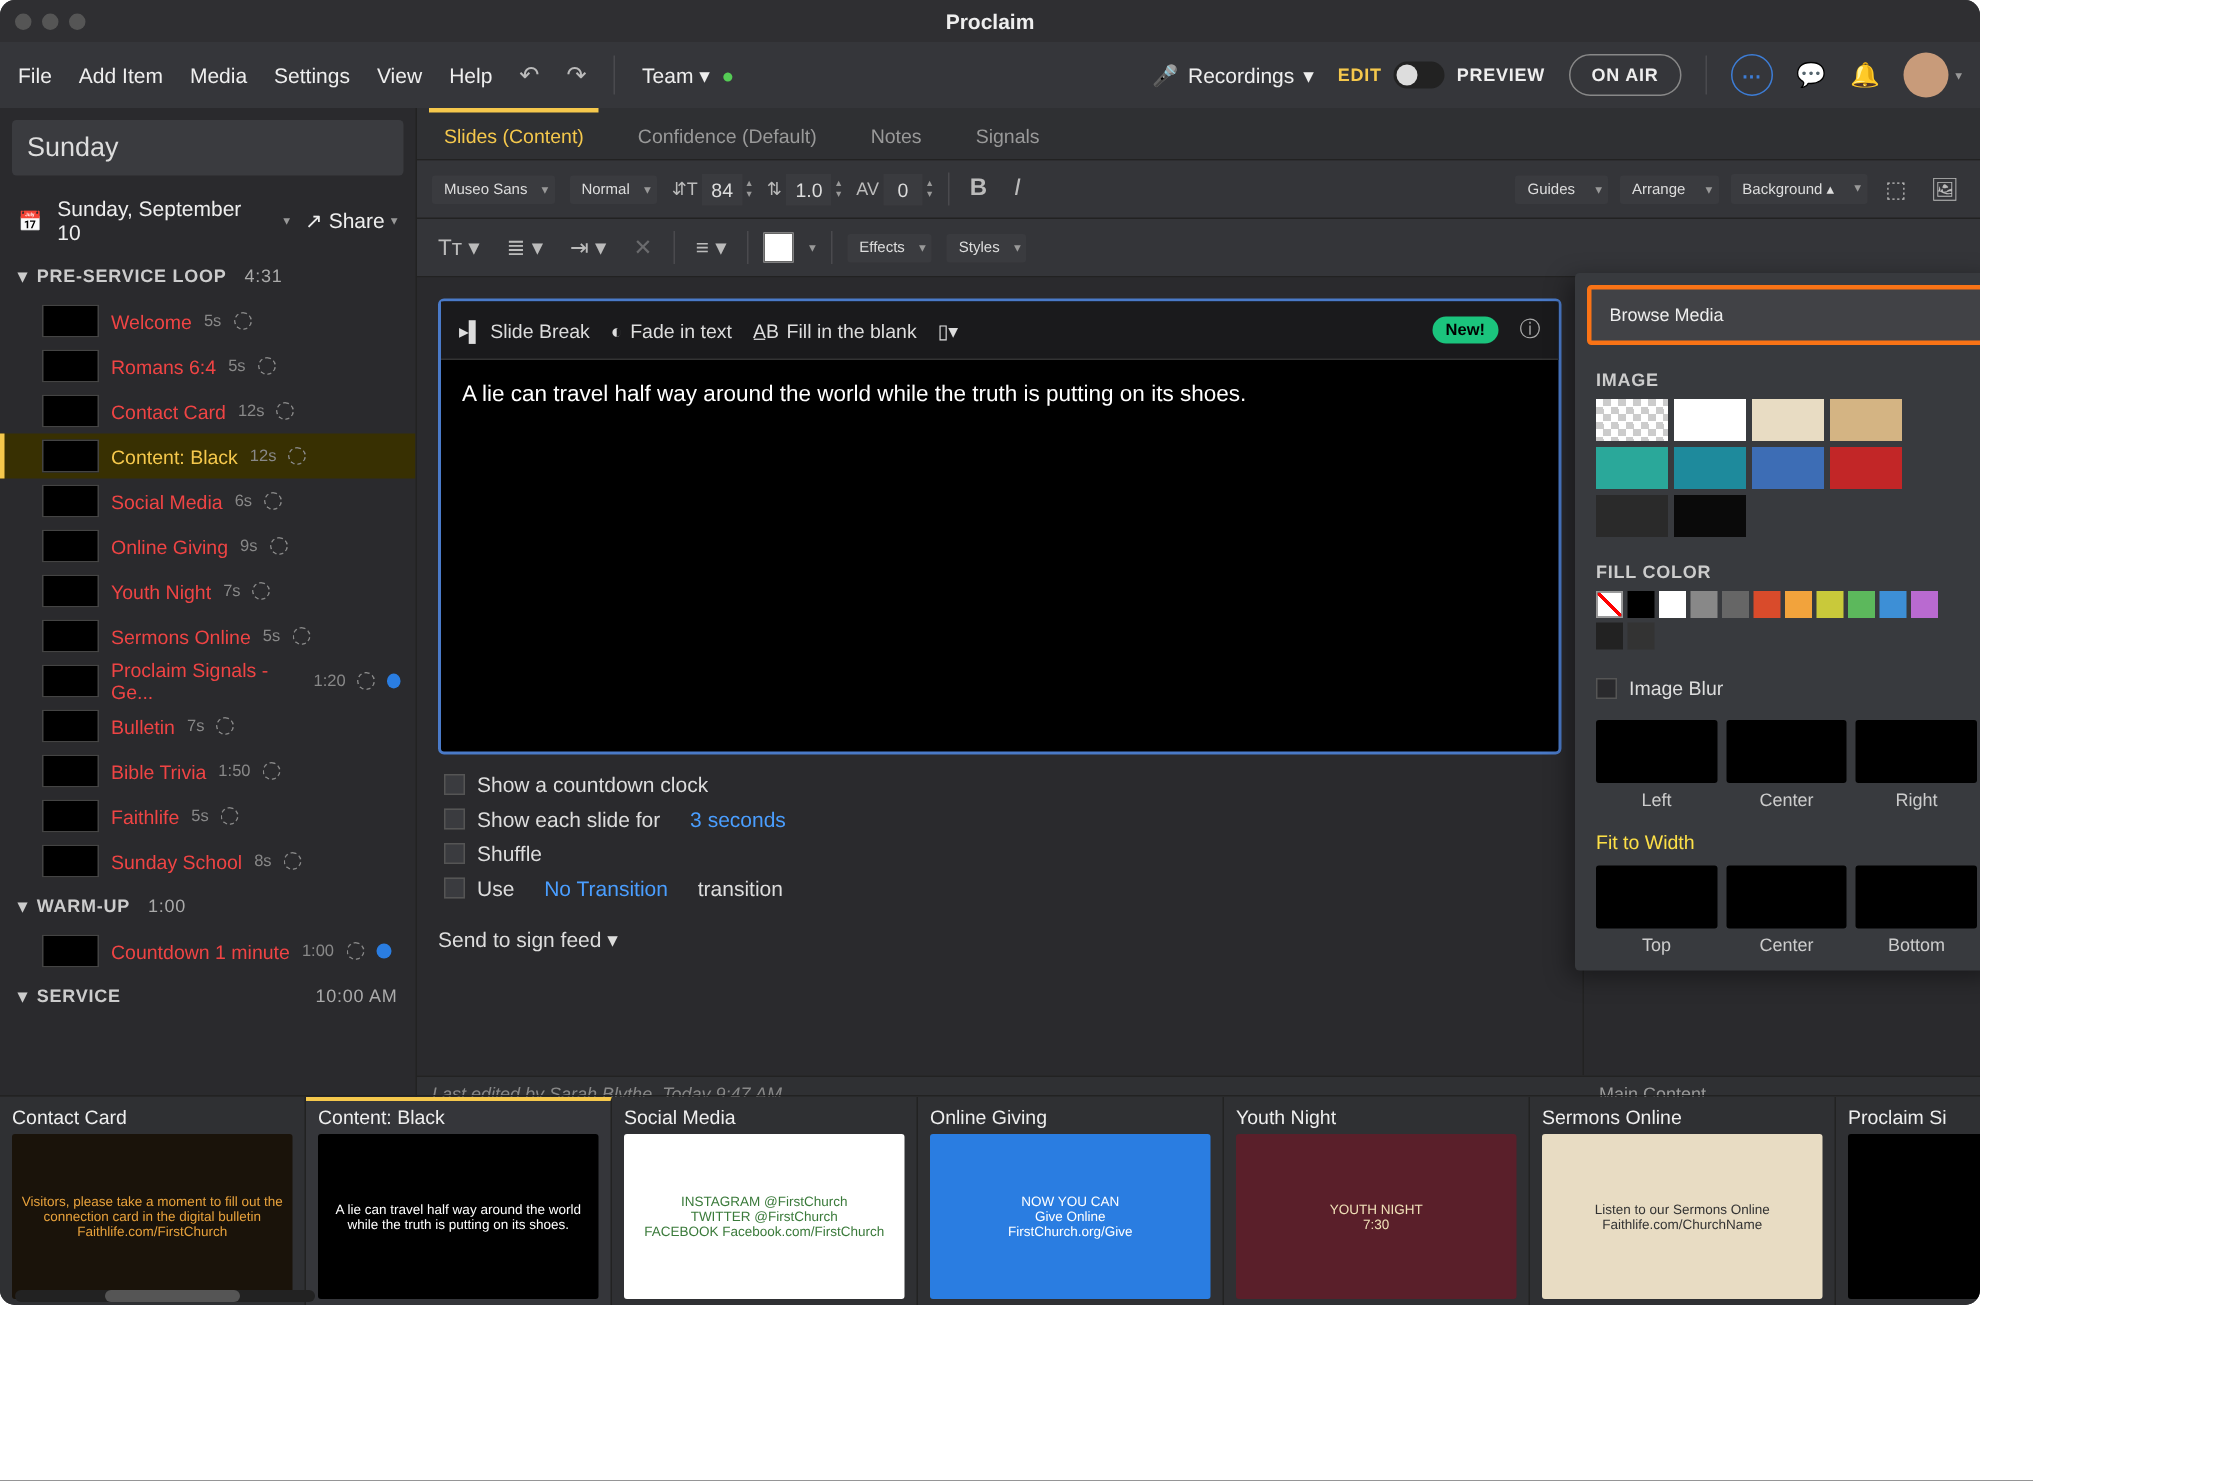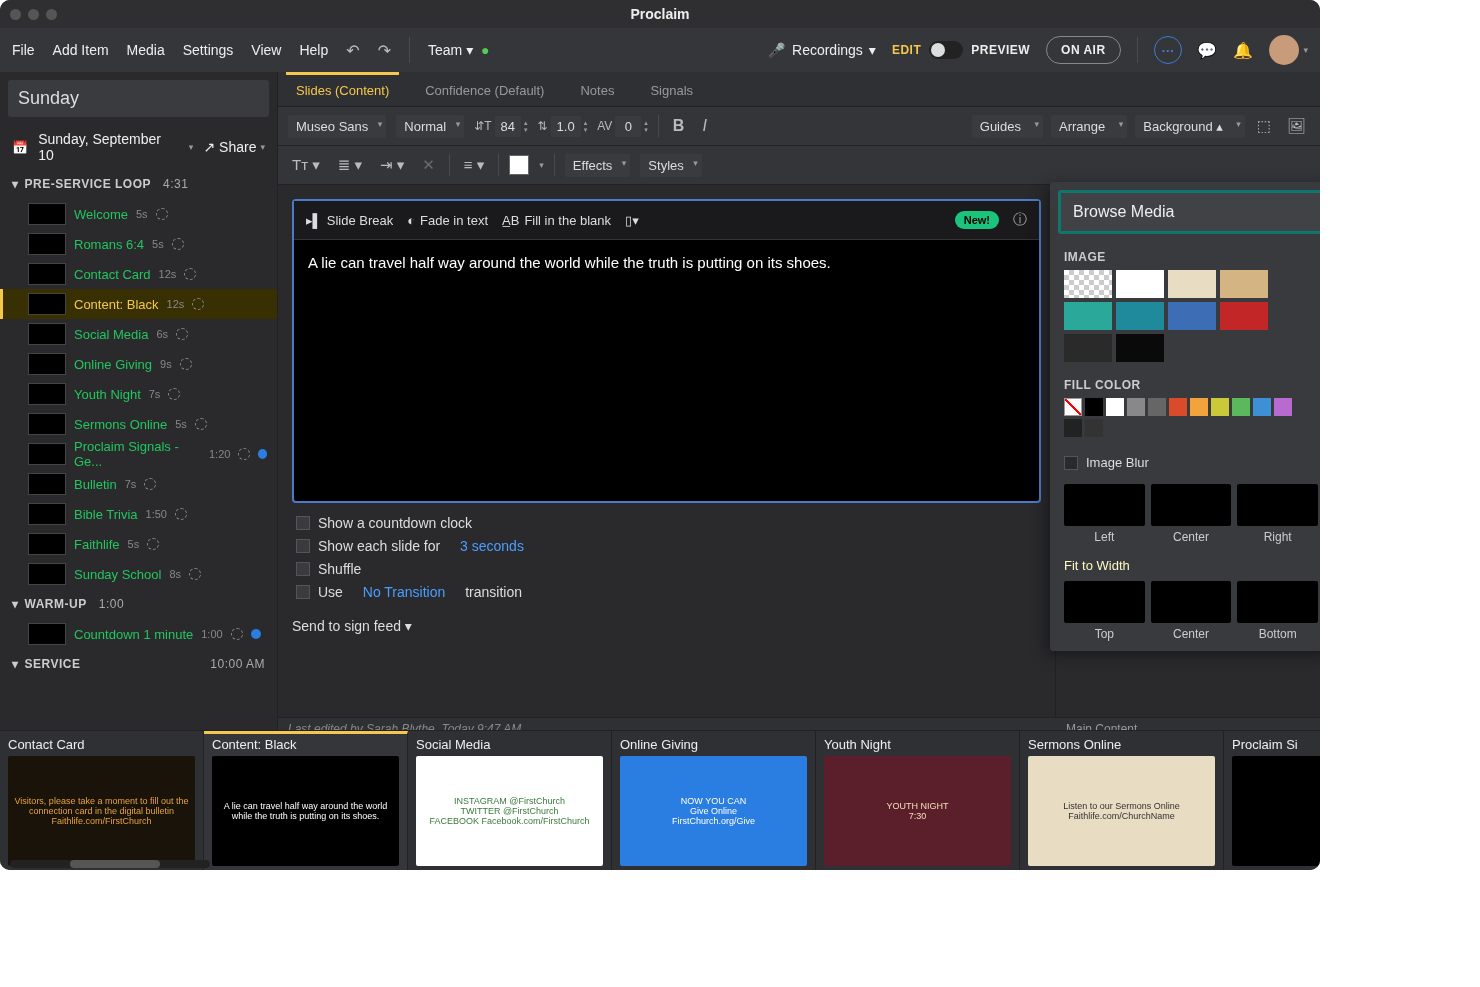--- a/index.html
+++ b/index.html
@@ -30,31 +30,31 @@
 .date-row { display: flex; align-items: center; padding: 6px 12px; gap: 10px; color: #eee; font-size: 14px; }
 .date-row .cal { font-size: 13px; }
 .share-btn { margin-left: auto; display: flex; align-items: center; gap: 4px; }
 .section-hdr { padding: 8px 12px; display: flex; align-items: center; gap: 6px; color: #ccc; font-size: 12px; font-weight: 700; letter-spacing: 0.5px; }
 .section-hdr .time { font-weight: 400; color: #aaa; }
 .slide-list { overflow-y: auto; flex: 1; }
 .slide-item { display: flex; align-items: center; padding: 4px 10px 4px 28px; gap: 8px; cursor: pointer; height: 30px; }
 .slide-item.active { background: #383002; border-left: 3px solid #f5c84c; padding-left: 25px; }
 .slide-item.active .slide-name { color: #f5c84c; }
 .slide-thumb { width: 38px; height: 22px; background: #000; flex-shrink: 0; border: 1px solid #444; }
-.slide-name { color: #22c55e; font-size: 13px; }
+.slide-name { color: #ef4444; font-size: 13px; }
 .slide-dur { color: #888; font-size: 11px; }
 .slide-spin { width: 12px; height: 12px; border: 1px dashed #888; border-radius: 50%; }
 .play-dot { width: 10px; height: 10px; border-radius: 50%; background: #2a7de1; }
 
 .main { flex: 1; display: flex; flex-direction: column; background: #2a2a2d; position: relative; }
 .tabs { display: flex; padding: 0 8px; gap: 16px; background: #2f3033; border-bottom: 1px solid #222; }
 .tab { padding: 8px 10px; color: #999; font-size: 13px; border-top: 3px solid transparent; cursor: pointer; }
 .tab.active { color: #f5c84c; border-top-color: #f5c84c; }
 .toolbar { display: flex; align-items: center; padding: 6px 10px; gap: 10px; background: #343539; border-bottom: 1px solid #222; flex-wrap: wrap; }
-.tool-sel { background: #3a3b3f; color: #ddd; padding: 4px 18px 4px 8px; border-radius: 2px; font-size: 13px; position: relative; cursor: pointer; }
+.tool-sel { background: #3a3b3f; color: #ddd; padding: 4px 18px 4px 8px; border-radius: 2px; font-size: 10px; position: relative; cursor: pointer; }
 .tool-sel::after { content: "▾"; position: absolute; right: 4px; font-size: 9px; color: #999; }
 .num-input { display: flex; align-items: center; gap: 3px; }
 .num-input .val { background: #3a3b3f; padding: 3px 6px; font-size: 13px; color: #ddd; min-width: 26px; text-align: center; }
 .num-input .spin { display: flex; flex-direction: column; }
 .num-input .spin span { font-size: 7px; color: #999; line-height: 7px; cursor: pointer; }
 .tool-icon { color: #bbb; font-size: 15px; cursor: pointer; padding: 4px; }
 .bold-i { font-weight: bold; font-size: 16px; }
 .ital-i { font-style: italic; font-size: 16px; }
 .color-swatch { width: 20px; height: 20px; background: #fff; border: 1px solid #666; }
 .vsep { width: 1px; height: 22px; background: #4a4a4e; }
@@ -77,21 +77,21 @@
 
 .editor-right { width: 264px; padding: 12px; background: #2a2a2d; display: flex; flex-direction: column; }
 .preview-box { width: 100%; height: 140px; background: #000; border: 1px solid #444; position: relative; display: flex; align-items: center; padding: 0 14px; }
 .preview-box .sel { position: absolute; border: 1px solid #4a9eff; left: 12px; right: -2px; top: 40px; height: 60px; }
 .preview-box .handle { position: absolute; width: 6px; height: 6px; background: #4a9eff; }
 .preview-text { color: #fff; font-size: 17px; line-height: 1.3; }
 .main-content-label { color: #999; font-size: 12px; margin-top: auto; padding: 4px 10px; border-top: 1px solid #222; background: #2f3033; }
 
 
 .bg-panel { position: absolute; right: -12px; top: 110px; width: 282px; background: #383a3e; border-radius: 3px; box-shadow: -4px 4px 16px rgba(0,0,0,0.4); z-index: 10; }
-.browse-media { margin: 8px; padding: 10px 12px; background: #414246; color: #eee; font-size: 16px; border: 3px solid #0f766e; border-radius: 3px; cursor: pointer; }
+.browse-media { margin: 8px; padding: 10px 12px; background: #414246; color: #eee; font-size: 12px; border: 3px solid #f97316; border-radius: 3px; cursor: pointer; }
 .bg-section { padding: 8px 14px; }
 .bg-label { color: #ccc; font-size: 12px; font-weight: 700; letter-spacing: 0.5px; margin-bottom: 6px; }
 .thumb-grid { display: flex; flex-wrap: wrap; gap: 4px; }
 .thumb-grid .th { width: 48px; height: 28px; background: #000; cursor: pointer; }
 .swatch-grid { display: flex; flex-wrap: wrap; gap: 3px; }
 .swatch-grid .sw { width: 18px; height: 18px; cursor: pointer; }
 .blur-row { display: flex; align-items: center; gap: 8px; padding: 10px 14px; }
 .blur-row .chk { width: 14px; height: 14px; background: #2a2a2d; border: 1px solid #555; }
 .pos-grid { display: flex; gap: 6px; padding: 4px 14px 10px; }
 .pos-item { flex: 1; text-align: center; }
@@ -443,21 +443,21 @@
             </div>
             <div class="pos-item">
               <div class="box"></div>
               <div class="lbl">Center</div>
             </div>
             <div class="pos-item">
               <div class="box"></div>
               <div class="lbl">Right</div>
             </div>
           </div>
-        <div style="color:#fef9c3;font-size:13px;padding:4px 14px">Fit to Width</div>
+        <div style="color:#fde047;font-size:13px;padding:4px 14px">Fit to Width</div>
         <div class="pos-grid" id="pos-v">
             <div class="pos-item">
               <div class="box"></div>
               <div class="lbl">Top</div>
             </div>
             <div class="pos-item">
               <div class="box"></div>
               <div class="lbl">Center</div>
             </div>
             <div class="pos-item">

